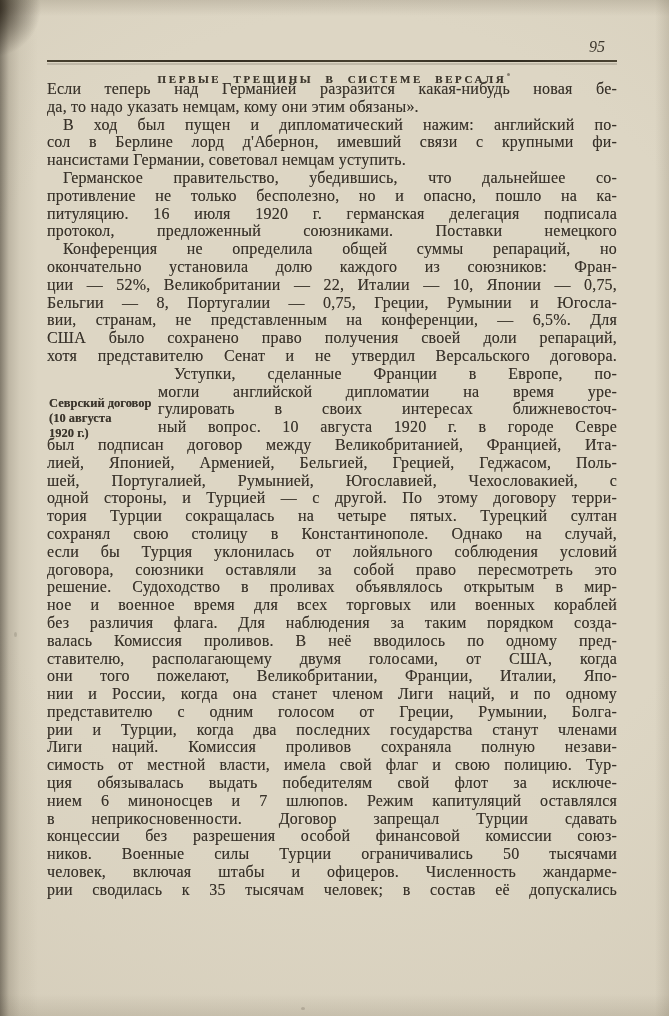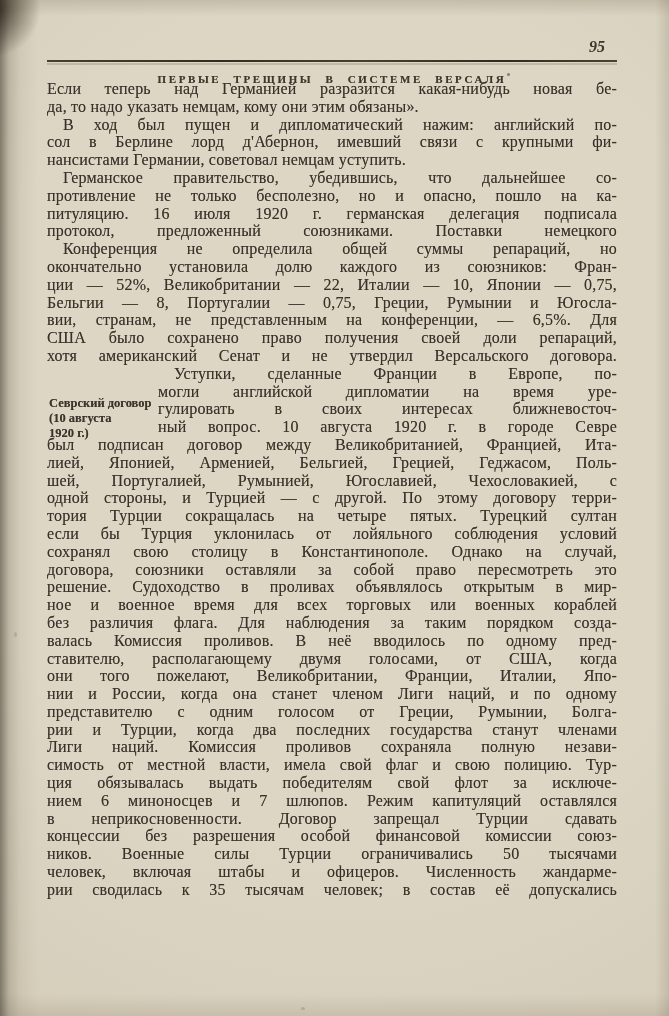--- a/index.html
+++ b/index.html
@@ -22,21 +22,21 @@
   .running-title{
     position:absolute;top:43px;left:47px;width:570px;
     text-align:center;font-size:11px;font-weight:700;
     letter-spacing:2.6px;word-spacing:7px;color:#3d372d;
     text-shadow:0 0 .5px rgba(61,55,45,.55);
     white-space:nowrap;
     margin-top:30px;
   }
   .page-number{
     position:absolute;top:38px;right:64px;
-    font-size:16px;font-style:italic;font-weight:700;color:#3d372d;
+    font-size:16px;font-style:italic;font-weight:400;color:#3d372d;
   }
   .header-rule{
     position:absolute;top:60px;left:47px;width:570px;height:2px;
     background:linear-gradient(to right,#47402f,#322c20 30%,#47402f 55%,#2f2a1f 80%,#4a4332);
     box-shadow:0 3px 0 rgba(66,60,49,.18);
   }
   .body-text{
     position:absolute;top:80px;left:47px;width:570px;
     font-size:16px;line-height:17.8px;letter-spacing:.2px;
     color:#38322a;text-shadow:0 0 .55px rgba(56,50,42,.5);
@@ -90,36 +90,36 @@
         <div class="line">питуляцию. 16 июля 1920 г. германская делегация подписала</div>
         <div class="line">протокол, предложенный союзниками. Поставки немецкого</div>
       </div>
       <div class="paragraph">
         <div class="line indent">Конференция не определила общей суммы репараций, но</div>
         <div class="line">окончательно установила долю каждого из союзников: Фран-</div>
         <div class="line">ции — 52%, Великобритании — 22, Италии — 10, Японии — 0,75,</div>
         <div class="line">Бельгии — 8, Португалии — 0,75, Греции, Румынии и Югосла-</div>
         <div class="line">вии, странам, не представленным на конференции, — 6,5%. Для</div>
         <div class="line">США было сохранено право получения своей доли репараций,</div>
-        <div class="line">хотя американский Сенат и не утвердил Версальского договора.</div>
+        <div class="line">хотя представителю Сенат и не утвердил Версальского договора.</div>
       </div>
       <div class="paragraph wrapped">
         <div class="line indent">Уступки, сделанные Франции в Европе, по-</div>
         <div class="line">могли английской дипломатии на время уре-</div>
         <div class="line">гулировать в своих интересах ближневосточ-</div>
         <div class="line">ный вопрос. 10 августа 1920 г. в городе Севре</div>
       </div>
       <div class="paragraph">
         <div class="line">был подписан договор между Великобританией, Францией, Ита-</div>
         <div class="line">лией, Японией, Арменией, Бельгией, Грецией, Геджасом, Поль-</div>
         <div class="line">шей, Португалией, Румынией, Югославией, Чехословакией, с</div>
         <div class="line">одной стороны, и Турцией — с другой. По этому договору терри-</div>
         <div class="line">тория Турции сокращалась на четыре пятых. Турецкий султан</div>
+        <div class="line">сохранял свою столицу в Константинополе. Однако на случай,</div>
         <div class="line">если бы Турция уклонилась от лойяльного соблюдения условий</div>
-        <div class="line">сохранял свою столицу в Константинополе. Однако на случай,</div>
         <div class="line">договора, союзники оставляли за собой право пересмотреть это</div>
         <div class="line">решение. Судоходство в проливах объявлялось открытым в мир-</div>
         <div class="line">ное и военное время для всех торговых или военных кораблей</div>
         <div class="line">без различия флага. Для наблюдения за таким порядком созда-</div>
         <div class="line">валась Комиссия проливов. В неё вводилось по одному пред-</div>
         <div class="line">ставителю, располагающему двумя голосами, от США, когда</div>
         <div class="line">они того пожелают, Великобритании, Франции, Италии, Япо-</div>
         <div class="line">нии и России, когда она станет членом Лиги наций, и по одному</div>
         <div class="line">представителю с одним голосом от Греции, Румынии, Болга-</div>
         <div class="line">рии и Турции, когда два последних государства станут членами</div>

